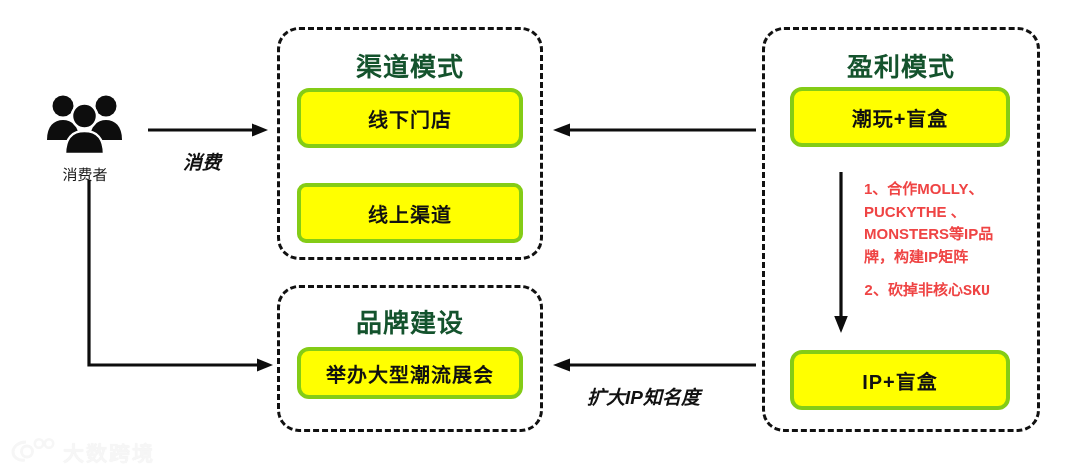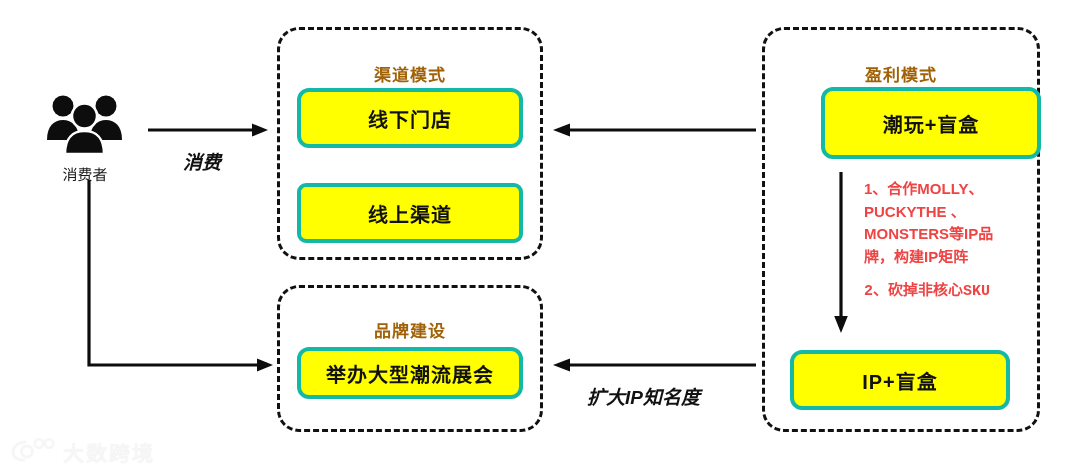--- a/index.html
+++ b/index.html
@@ -25,33 +25,32 @@
     border: 3px dashed #111111;
     border-radius: 22px;
     box-sizing: border-box;
     background: transparent;
   }
   .panel-title {
     position: absolute;
     left: 0;
     right: 0;
     text-align: center;
-    font-size: 17px;
-    font-weight: bold;
-    color: #a16207;
+    font-size: 26px;
+    font-weight: bold;
+    color: #14532d;
     letter-spacing: 1px;
     white-space: nowrap;
-    margin-top: 15px;
   }
 
   
   .node {
     position: absolute;
     background: #ffff00;
-    border: 4px solid #14b8a6;
+    border: 4px solid #84cc16;
     border-radius: 12px;
     box-sizing: border-box;
     display: flex;
     align-items: center;
     justify-content: center;
     font-size: 20px;
     font-weight: bold;
     color: #111111;
     letter-spacing: 1px;
     white-space: nowrap;
@@ -143,21 +142,21 @@
   <div class="node" style="left:297px; top:183px; width:226px; height:60px;border-radius:9px;">线上渠道</div>
 
   <div class="panel" style="left:277px; top:285px; width:266px; height:147px;">
     <div class="panel-title" style="top:14px;">品牌建设</div>
   </div>
   <div class="node" style="left:297px; top:347px; width:226px; height:52px;">举办大型潮流展会</div>
 
   <div class="panel" style="left:762px; top:27px; width:278px; height:405px;">
     <div class="panel-title" style="top:16px;">盈利模式</div>
   </div>
-  <div class="node" style="left:790px; top:87px; width:220px; height:72px;margin-left:31px;">潮玩+盲盒</div>
+  <div class="node" style="left:790px; top:87px; width:220px; height:60px;">潮玩+盲盒</div>
   <div class="node" style="left:790px; top:350px; width:220px; height:60px;">IP+盲盒</div>
 
   <div class="edge" style="left:553px; top:120px; width:203px; height:20px;">
     <svg width="203" height="20" viewBox="0 0 203 20" xmlns="http://www.w3.org/2000/svg">
       <line x1="14" y1="10" x2="203" y2="10" stroke="#0d0d0d" stroke-width="3.2"></line>
       <polygon points="0,10 17,3.5 17,16.5" fill="#0d0d0d"></polygon>
     </svg>
   </div>
 
   <div class="edge" style="left:553px; top:355px; width:203px; height:20px;">

